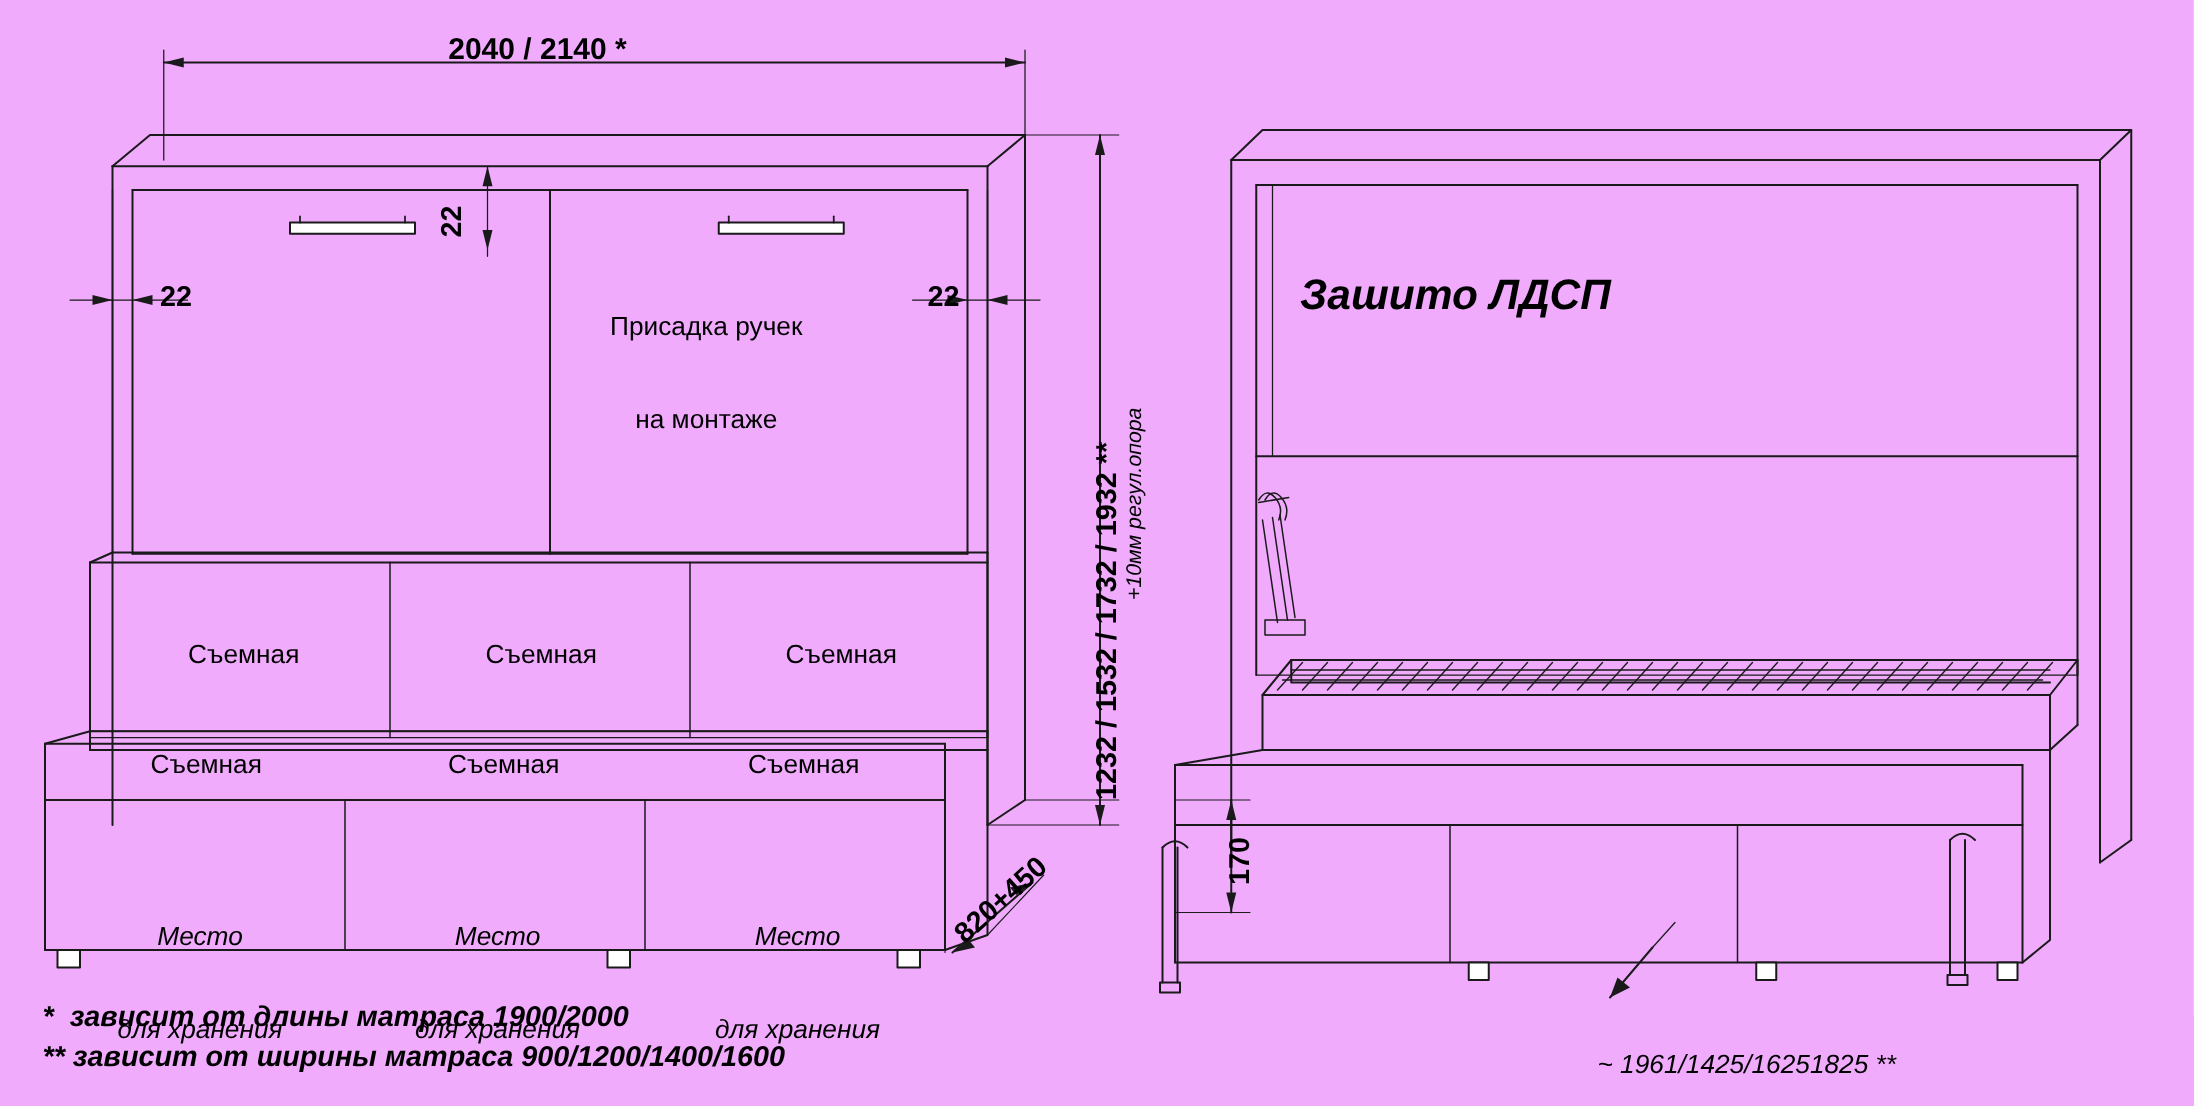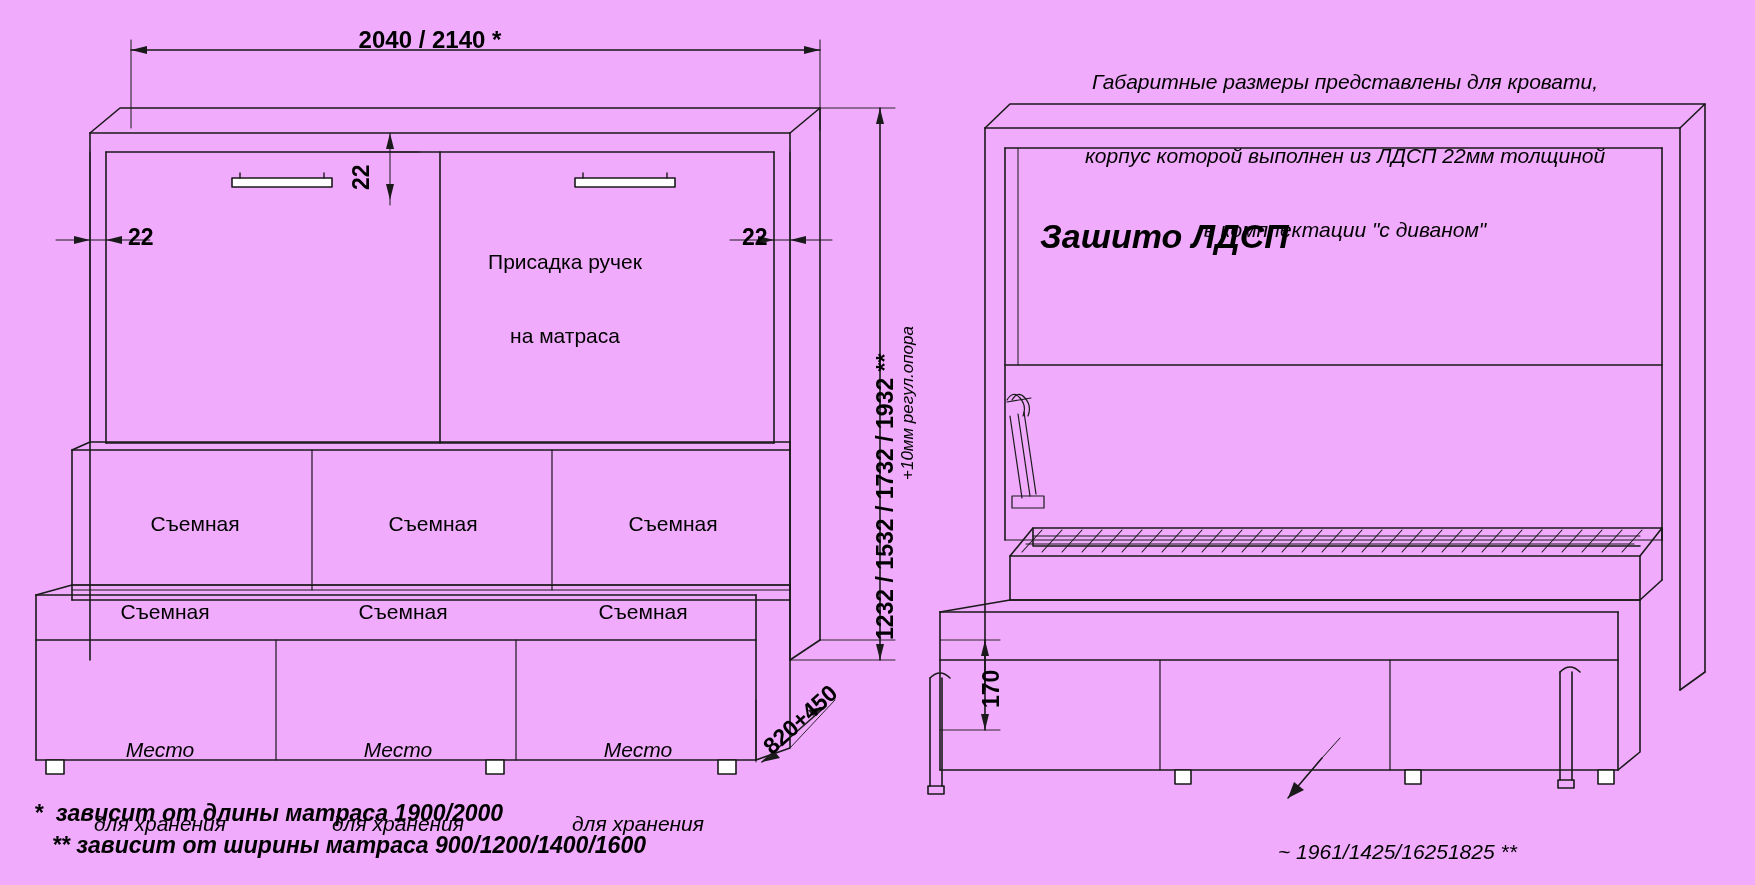--- a/index.html
+++ b/index.html
@@ -239,21 +239,21 @@
   <div class="lbl b c" style="left:330px; top:26px; width:200px; font-size:24px;">2040 / 2140 *</div>
 
   <div class="lbl b rot90" style="left:348px; top:190px; font-size:23px;">22</div>
 
   <div class="lbl b" style="left:128px; top:224px; font-size:23px;">22</div>
 
   <div class="lbl b" style="left:742px; top:224px; font-size:23px;">22</div>
 
   <div class="lbl c" style="left:450px; top:200px; width:230px; font-size:21px;text-align:center;">
     <div>Присадка ручек</div>
-    <div>на матраса</div>
+    <div>на монтаже</div>
   </div>
 
   <div class="lbl b rot90" style="left:872px; top:640px; font-size:23px;">1232 / 1532 / 1732 / 1932 **</div>
 
   <div class="lbl i rot90" style="left:898px; top:480px; font-size:17px;">+10мм регул.опора</div>
 
   <div class="lbl b" style="left:758px; top:740px; font-size:23px; transform-origin:0 0; transform:rotate(-42deg);">820+450</div>
 
   <div class="lbl c" style="left:110px; top:512px; width:170px; font-size:21px;">Съемная</div>
   <div class="lbl c" style="left:348px; top:512px; width:170px; font-size:21px;">Съемная</div>
@@ -269,31 +269,26 @@
   </div>
   <div class="lbl i c" style="left:308px; top:688px; width:180px; font-size:21px;">
     <div>Место</div>
     <div>для хранения</div>
   </div>
   <div class="lbl i c" style="left:548px; top:688px; width:180px; font-size:21px;">
     <div>Место</div>
     <div>для хранения</div>
   </div>
 
-  <div class="lbl i c" style="left:1035px; top:20px; width:620px; font-size:21px;">
-    <div>Габаритные размеры представлены для кровати,</div>
-    <div>корпус которой выполнен из ЛДСП 22мм толщиной</div>
-    <div>в комплектации "с диваном"</div>
-  </div>
 
   <div class="lbl b i" style="left:1040px; top:216px; font-size:34px;">Зашито ЛДСП</div>
 
   <div class="lbl b rot90" style="left:978px; top:708px; font-size:23px;">170</div>
 
   <div class="lbl i" style="left:1278px; top:790px; width:420px; font-size:21px;">
     <div>~ 1961/1425/16251825 **</div>
     
   </div>
 
   <div class="lbl b i" style="left:34px; top:800px; font-size:23px;">*  зависит от длины матраса 1900/2000</div>
-  <div class="lbl b i" style="left:34px; top:832px; font-size:23px;margin-left:18px;">** зависит от ширины матраса 900/1200/1400/1600</div>
+  <div class="lbl b i" style="left:34px; top:832px; font-size:23px;">** зависит от ширины матраса 900/1200/1400/1600</div>
 
 </div>
 
 </body></html>

